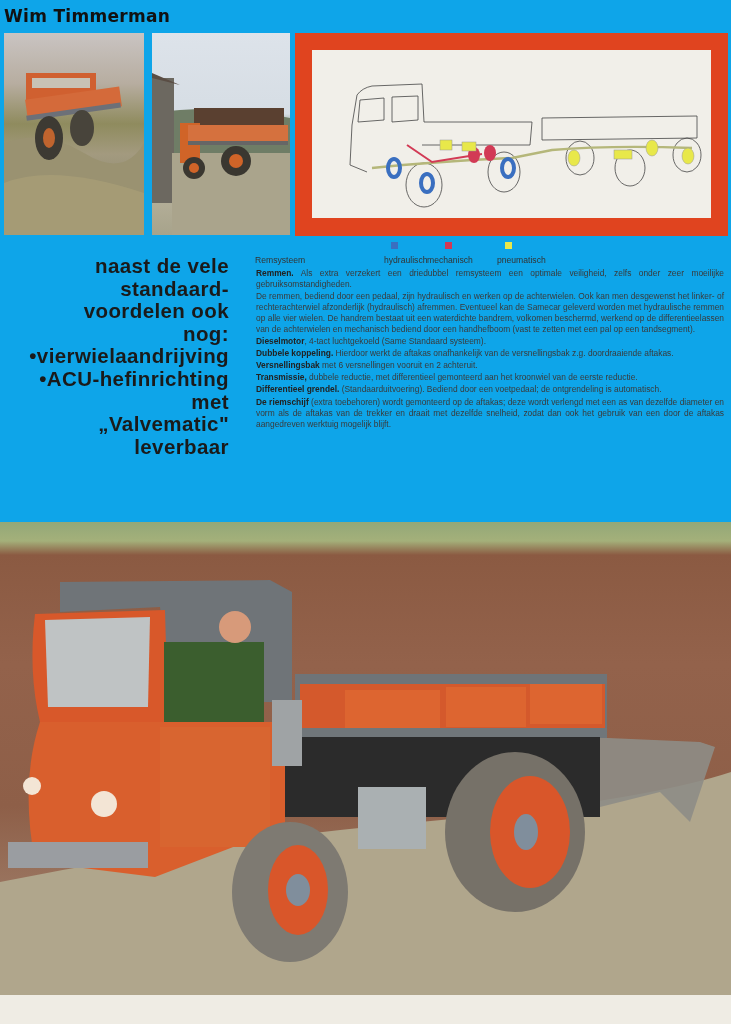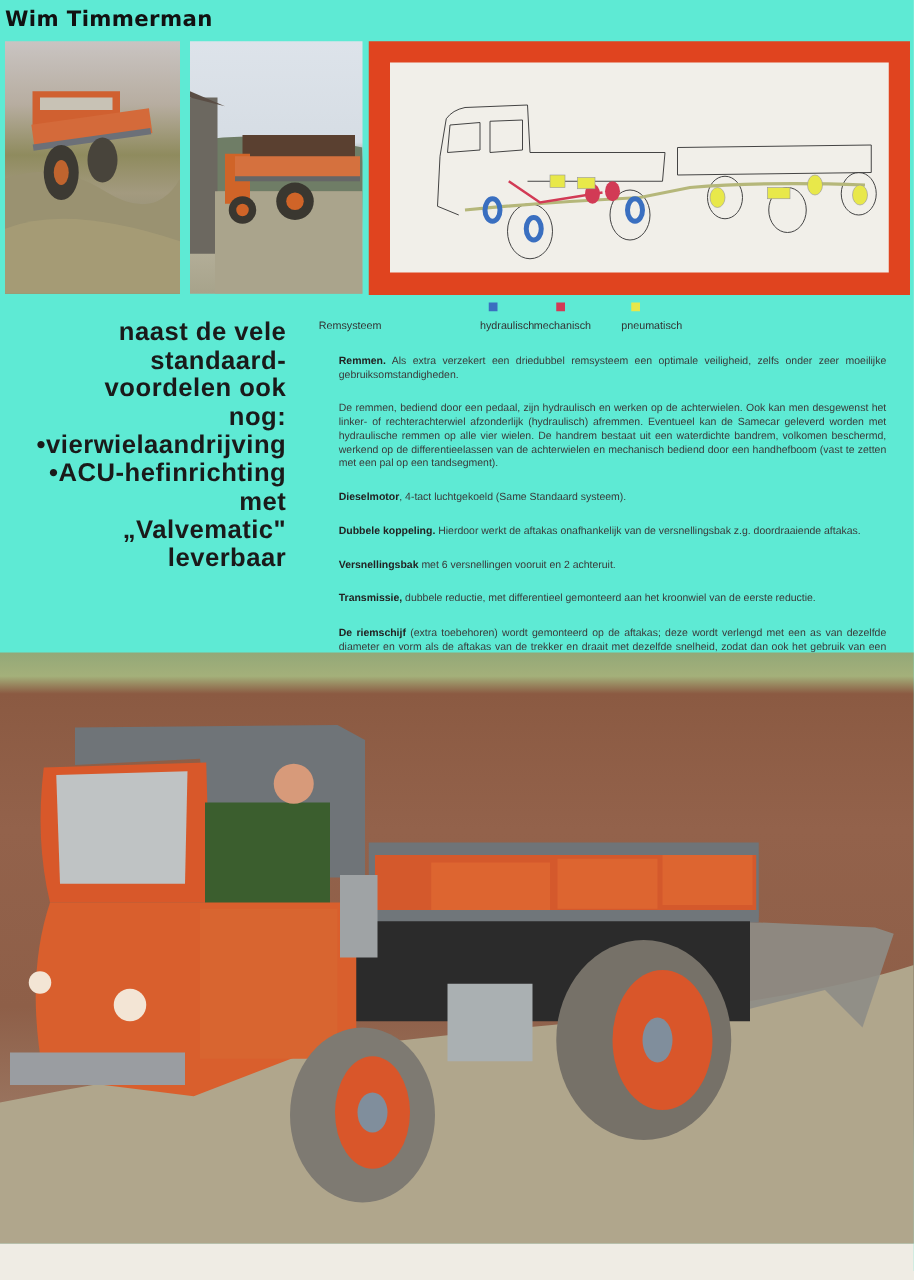--- a/index.html
+++ b/index.html
@@ -2,21 +2,21 @@
 <html><head>
 <meta charset="utf-8">
 <style>
   html, body { margin: 0; padding: 0; }
   body {
     width: 731px; height: 1024px; overflow: hidden;
     background: #efece4;
     font-family: "Liberation Sans", sans-serif;
     position: relative;
   }
-  .page { position: absolute; inset: 0; background: #5eead4; }
+  .page { position: absolute; inset: 0; background: #0ea5e9; }
   .watermark {
     position: absolute; left: 4px; top: 6px;
     font-family: "DejaVu Sans", sans-serif;
     font-size: 17px; font-weight: bold; color: #111;
     letter-spacing: 0.3px;
   }
   .photo { position: absolute; overflow: hidden; }
   .photo-left { left: 4px; top: 33px; width: 140px; height: 202px;
     background: linear-gradient(180deg, #c9c4c2 0%, #b7ada0 25%, #8f8b5e 45%, #a39a7f 60%, #8d8a70 80%, #9b8f62 100%); }
   .photo-mid { left: 152px; top: 33px; width: 138px; height: 202px;
@@ -32,21 +32,21 @@
     color: #1a1a1a; letter-spacing: 0.4px;
   }
   .headline div { white-space: nowrap; }
   .legend { position: absolute; left: 255px; top: 242px; width: 470px; height: 24px; font-size: 8.6px; color: #333; }
   .legend .swatch { position: absolute; top: 0; width: 7px; height: 7px; }
   .legend .lbl { position: absolute; top: 13px; }
   .specs {
     position: absolute; left: 255px; top: 267px; width: 470px;
     font-size: 8.4px; line-height: 11.05px; color: #3a3a3a; text-align: justify;
   }
-  .specs p { margin: 16px; }
+  .specs p { margin: 1px; }
   .specs b { color: #222; }
   .field { position: absolute; left: 0; top: 522px; width: 731px; height: 473px; overflow: hidden;
     background: linear-gradient(180deg, #93a878 0%, #a4b07a 4%, #8b5a42 7%, #93624b 30%, #8e5f48 60%, #9a7560 78%, #aa9e86 85%, #b2aa93 100%); }
   .bottom-strip { position: absolute; left: 0; top: 995px; width: 731px; height: 29px; background: #efece4; }
 </style>
 </head>
 <body>
 
 <div class="page">
 
@@ -141,20 +141,21 @@
     <span class="lbl" style="left:242px">pneumatisch</span>
   </div>
 
   <div class="specs">
     <p><b>Remmen.</b><span> Als extra verzekert een driedubbel remsysteem een optimale veiligheid, zelfs onder zeer moeilijke gebruiksomstandigheden.</span></p>
     <p><span>De remmen, bediend door een pedaal, zijn hydraulisch en werken op de achterwielen. Ook kan men desgewenst het linker- of rechterachterwiel afzonderlijk (hydraulisch) afremmen. Eventueel kan de Samecar geleverd worden met hydraulische remmen op alle vier wielen. De handrem bestaat uit een waterdichte bandrem, volkomen beschermd, werkend op de differentieelassen van de achterwielen en mechanisch bediend door een handhefboom (vast te zetten met een pal op een tandsegment).</span></p>
     <p><b>Dieselmotor</b><span>, 4-tact luchtgekoeld (Same Standaard systeem).</span></p>
     <p><b>Dubbele koppeling.</b><span> Hierdoor werkt de aftakas onafhankelijk van de versnellingsbak z.g. doordraaiende aftakas.</span></p>
     <p><b>Versnellingsbak</b><span> met 6 versnellingen vooruit en 2 achteruit.</span></p>
     <p><b>Transmissie,</b><span> dubbele reductie, met differentieel gemonteerd aan het kroonwiel van de eerste reductie.</span></p>
+    <p><b>Differentieel grendel.</b><span> (Standaarduitvoering). Bediend door een voetpedaal; de ontgrendeling is automatisch.</span></p>
     <p><b>De riemschijf</b><span> (extra toebehoren) wordt gemonteerd op de aftakas; deze wordt verlengd met een as van dezelfde diameter en vorm als de aftakas van de trekker en draait met dezelfde snelheid, zodat dan ook het gebruik van een door de aftakas aangedreven werktuig mogelijk blijft.</span></p>
   </div>
 
   <div class="field">
     <svg width="731" height="473" viewBox="0 0 731 473">
 
       <path d="M0 360 Q200 320 420 300 T731 250 L731 473 L0 473 Z" fill="#b0a68c"></path>
 
       <path d="M585 215 L700 220 L715 225 L690 300 L660 270 L600 285 Z" fill="#8e8d86" opacity="0.9"></path>
 

